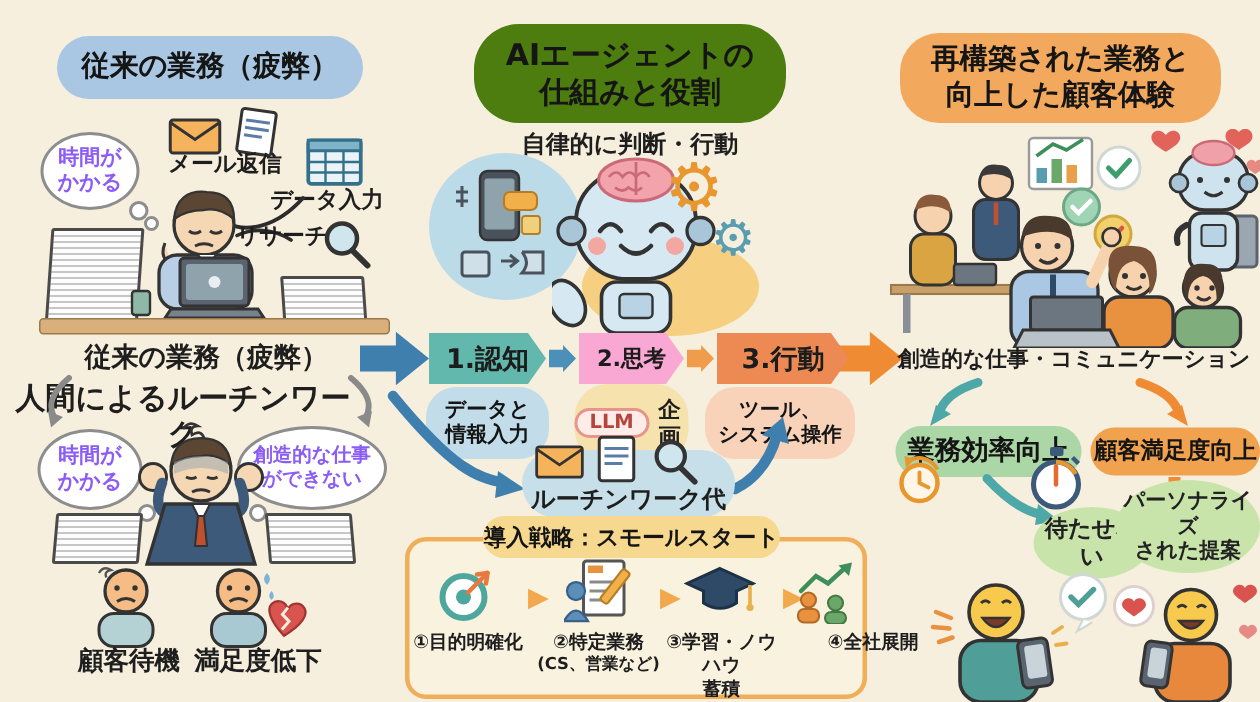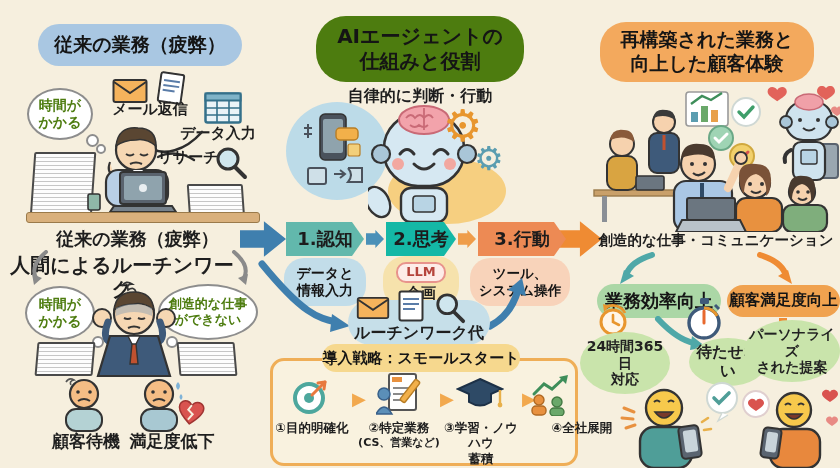--- a/index.html
+++ b/index.html
@@ -7,21 +7,21 @@
   .canvas{position:relative;width:840px;height:468px;background:#f6efde;overflow:hidden;}
   .abs{position:absolute;}
   .txt{font-weight:bold;color:#1e1e1e;text-align:center;white-space:pre-line;line-height:1.22;}
   .pill{border-radius:999px;display:flex;align-items:center;justify-content:center;text-align:center;
         font-weight:bold;color:#151515;white-space:pre-line;line-height:1.25;}
   .banner{display:flex;align-items:center;justify-content:center;font-weight:bold;color:#1c1c1c;
           clip-path:polygon(0 0,calc(100% - 12px) 0,100% 50%,calc(100% - 12px) 100%,0 100%);}
   .smallarrow{clip-path:polygon(0 18%,52% 18%,52% 0,100% 50%,52% 100%,52% 82%,0 82%);}
   .blockarrow{clip-path:polygon(0 27%,52% 27%,52% 3%,100% 50%,52% 97%,52% 73%,0 73%);}
   .bubble{background:#ffffff;border:2.5px solid #8d8d8d;border-radius:50%;display:flex;align-items:center;
-          justify-content:center;font-weight:bold;color:#4d7c0f;text-align:center;white-space:pre-line;line-height:1.2;}
+          justify-content:center;font-weight:bold;color:#8b5cf6;text-align:center;white-space:pre-line;line-height:1.2;}
   .ellipse{border-radius:50%;display:flex;align-items:center;justify-content:center;font-weight:bold;
            color:#222;text-align:center;white-space:pre-line;line-height:1.2;}
   .papers{background:repeating-linear-gradient(180deg,#fdfdfd 0 3px,#c6c6c6 3px 4px);border:2px solid #4a4a4a;border-radius:2px;}
   .dot{background:#fff;border:2px solid #8d8d8d;border-radius:50%;}
 </style>
 </head>
 <body>
 
 <div class="canvas">
 
@@ -187,27 +187,27 @@
     <circle cx="82" cy="66" r="6" fill="#f2a8a0"></circle>
     <path d="M46,66 q10,10 20,0" fill="none" stroke="#333" stroke-width="3" stroke-linecap="round"></path>
     <rect x="33" y="90" width="46" height="34" rx="10" fill="#d6e8f2" stroke="#333" stroke-width="2.4"></rect>
     <rect x="45" y="98" width="22" height="16" rx="3" fill="#b8d4e4" stroke="#333" stroke-width="1.6"></rect>
   </svg>
   <div class="abs" style="left:443px;top:104px;font-size:44px;line-height:1;color:#e8962e;font-weight:bold;">⚙</div>
   <div class="abs" style="left:474px;top:142px;font-size:33px;line-height:1;color:#5b9db0;font-weight:bold;">⚙</div>
 
   <div class="abs banner" style="left:286px;top:222px;width:78px;height:34px;background:#62b8ac;font-size:18px;">1.認知</div>
   <div class="abs smallarrow" style="left:366px;top:230px;width:18px;height:18px;background:#4a90b8;"></div>
-  <div class="abs banner" style="left:386px;top:222px;width:70px;height:34px;background:#14b8a6;font-size:18px;">2.思考</div>
+  <div class="abs banner" style="left:386px;top:222px;width:70px;height:34px;background:#f9a8d4;font-size:15px;">2.思考</div>
   <div class="abs smallarrow" style="left:458px;top:230px;width:18px;height:18px;background:#ef9d4a;"></div>
   <div class="abs banner" style="left:478px;top:222px;width:88px;height:34px;background:#ed8a54;font-size:18px;">3.行動</div>
 
   <div class="abs pill" style="left:284px;top:258px;width:82px;height:48px;border-radius:20px;background:#c2dde9;font-size:14px;">データと
 情報入力</div>
-  <div class="abs" style="left:383px;top:256px;width:76px;height:52px;border-radius:22px;background:#f6e2ac;display:flex;flex-direction:column;align-items:center;justify-content:center;gap:1px;">
+  <div class="abs" style="left:383px;top:256px;width:76px;height:52px;border-radius:22px;background:#f6e2ac;display:flex;align-items:center;justify-content:center;gap:1px;">
     <div style="background:#fdece8;border:2px solid #e8938c;border-radius:10px;padding:0 8px;font-weight:bold;font-size:13px;color:#b5443c;line-height:1.3;">LLM</div>
     <div class="txt" style="font-size:15px;">企画</div>
   </div>
   <div class="abs pill" style="left:470px;top:258px;width:100px;height:48px;border-radius:20px;background:#f8d3ba;font-size:13.5px;">ツール、
 システム操作</div>
 
   <svg class="abs" style="left:248px;top:256px;" width="292" height="92" viewBox="0 0 292 92">
     <path d="M14,8 C55,58 70,62 88,66" fill="none" stroke="#3f7fae" stroke-width="7" stroke-linecap="round"></path>
     <polygon points="102,70 84,58 82,76" fill="#3f7fae"></polygon>
     <path d="M242,70 C258,62 266,48 270,34" fill="none" stroke="#3f7fae" stroke-width="7" stroke-linecap="round"></path>
@@ -372,22 +372,20 @@
   </svg>
 
   <svg class="abs" style="left:684px;top:296px;" width="40" height="46" viewBox="0 0 40 46">
     <rect x="16" y="2" width="9" height="6" rx="1.5" fill="#3e5a7a"></rect>
     <line x1="31" y1="9" x2="35" y2="13" stroke="#3e5a7a" stroke-width="3"></line>
     <circle cx="20" cy="27" r="15" fill="#fff" stroke="#3e5a7a" stroke-width="3.4"></circle>
     <line x1="20" y1="27" x2="20" y2="15" stroke="#e8692e" stroke-width="3" stroke-linecap="round"></line>
     <path d="M20,12 A15,15 0 0,1 33,20" fill="none" stroke="#e8962e" stroke-width="3"></path>
   </svg>
 
-  <div class="abs ellipse" style="left:580px;top:332px;width:90px;height:62px;background:#c9e4ab;font-size:14px;">24時間365日
-対応</div>
   <div class="abs ellipse" style="left:666px;top:338px;width:78px;height:48px;background:#c9e4ab;font-size:15.5px;margin-left:23px;">待たせない</div>
   <div class="abs ellipse" style="left:744px;top:320px;width:96px;height:62px;background:#c9e4ab;font-size:14px;">パーソナライズ
 された提案</div>
 
   <svg class="abs" style="left:618px;top:380px;" width="222" height="88" viewBox="0 0 222 88">
     <path d="M6,28 l10,4 M4,38 l11,1 M8,48 l9,-3" stroke="#e8913f" stroke-width="3" stroke-linecap="round"></path>
     <circle cx="46" cy="28" r="18" fill="#f7c94c" stroke="#333" stroke-width="2.4"></circle>
     <path d="M36,22 q3,-3 6,0 M50,22 q3,-3 6,0" fill="none" stroke="#333" stroke-width="2"></path>
     <path d="M37,32 q9,12 18,0 Z" fill="#7a3a2a" stroke="#333" stroke-width="1.6"></path>
     <rect x="22" y="47" width="52" height="41" rx="14" fill="#4f9e98" stroke="#333" stroke-width="2.4"></rect>

